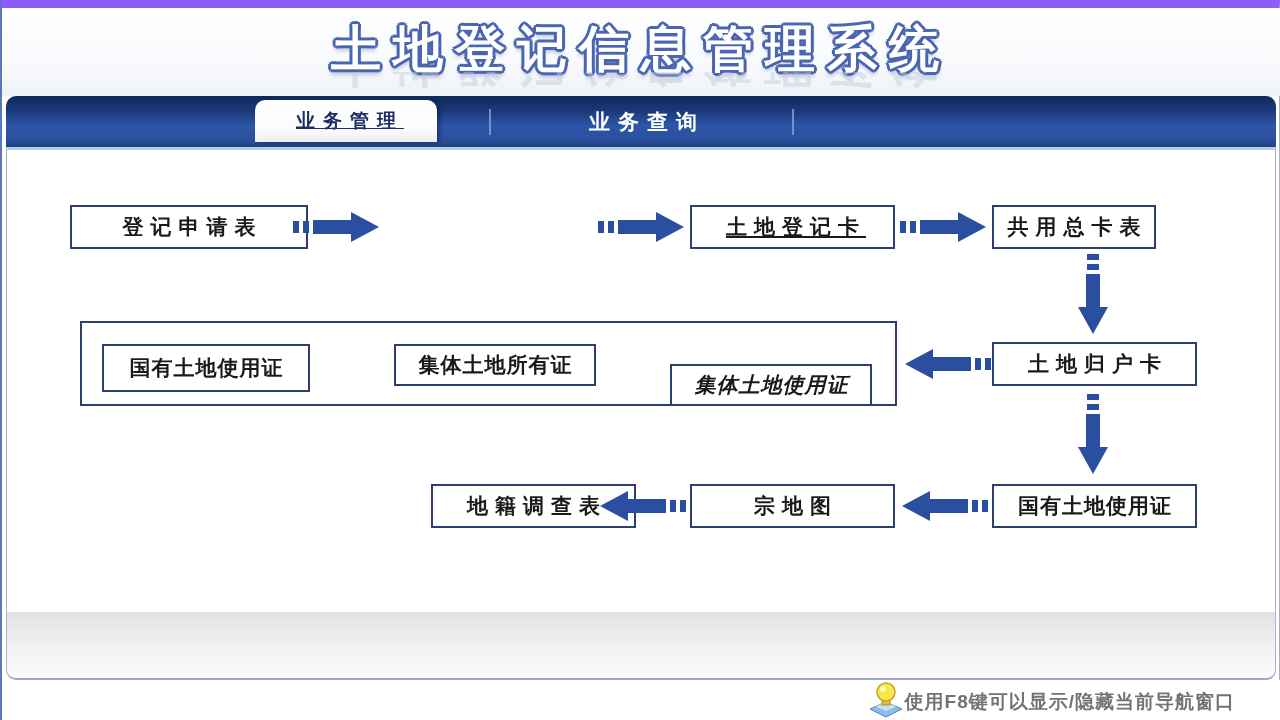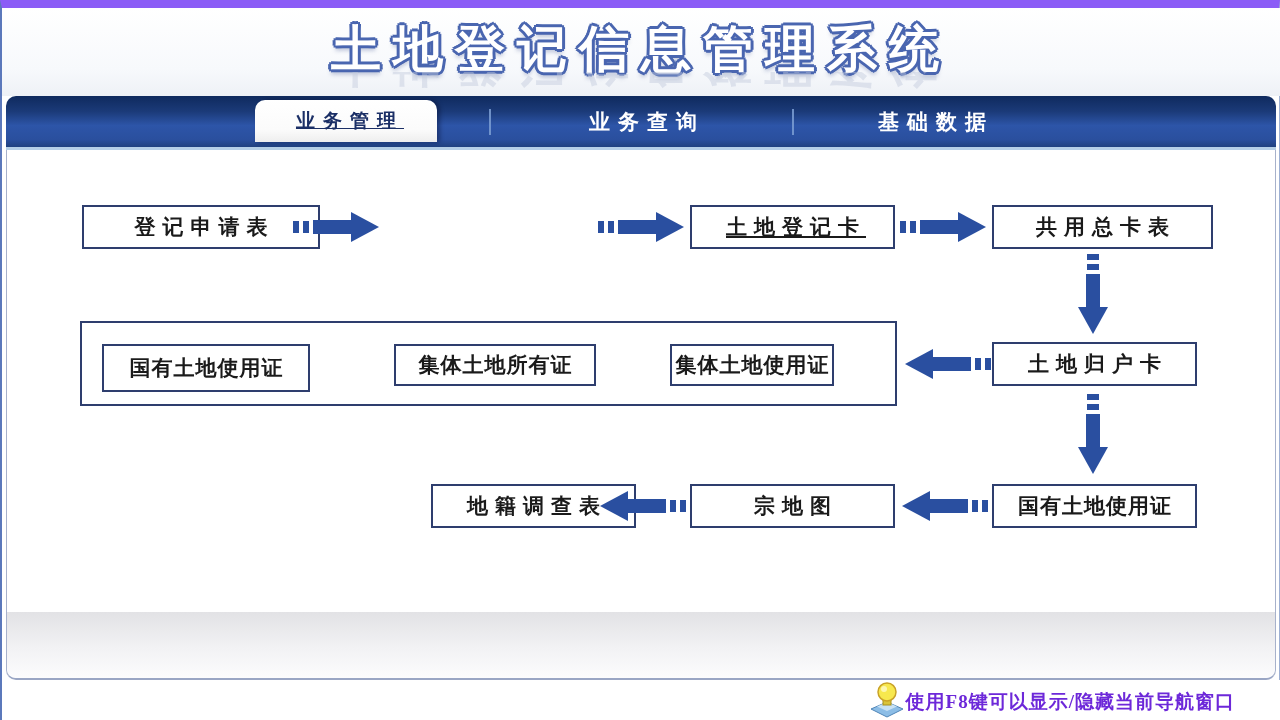--- a/index.html
+++ b/index.html
@@ -91,51 +91,50 @@
   }
   .arrow{position:absolute;color:#2a4fa0;}
   .arrow svg{display:block;}
   
   .statusbar{
     position:absolute;left:0;top:672px;width:1279px;height:44px;
     background:#ffffff;display:flex;align-items:center;justify-content:flex-end;
     padding-right:46px;box-sizing:border-box;
   }
   .statusbar .hint{
-    font-size:19px;font-weight:bold;color:#6d28d9;letter-spacing:1px;margin-left:2px;font-family:Liberation Serif, serif;
+    font-size:19px;font-weight:bold;color:#737373;letter-spacing:1px;margin-left:2px;
   }
   .bottombar{
     position:absolute;left:0;top:716px;width:1280px;height:4px;background:#1c3d7d;
   }
 </style>
 </head>
 <body>
 
 <div id="page">
 
   <div class="header">
     <div class="app-title">土地登记信息管理系统</div>
     <div class="app-title-reflection">土地登记信息管理系统</div>
   </div>
 
   <div class="tabbar">
     <div class="tab-active">业务管理</div>
     <div class="tab-sep sep1"></div>
     <div class="tab-inactive tab-q">业务查询</div>
     <div class="tab-sep sep2"></div>
-    <div class="tab-inactive tab-b">基础数据</div>
   </div>
 
   <div class="panel">
     <div class="panel-footer-shade"></div>
   </div>
 
-  <div class="fbox" style="left:80px;top:197px;width:238px;">登记申请表</div>
+  <div class="fbox" style="left:68px;top:197px;width:238px;">登记申请表</div>
   <div class="fbox" style="left:688px;top:197px;width:205px;text-decoration:underline;">土地登记卡</div>
-  <div class="fbox" style="left:990px;top:197px;width:221px;text-align:right;">共用总卡表</div>
+  <div class="fbox" style="left:990px;top:197px;width:164px;text-align:right;">共用总卡表</div>
 
   <div class="arrow" style="left:291px;top:201px;">
     <svg width="88" height="36" viewBox="0 0 88 36" fill="currentColor">
         <rect x="0" y="12" width="6" height="12"></rect>
         <rect x="10" y="12" width="6" height="12"></rect>
         <rect x="20" y="11" width="38" height="14"></rect>
         <polygon points="58,3 58,33 86,18"></polygon>
       </svg>
   </div>
   <div class="arrow" style="left:596px;top:201px;">
@@ -160,21 +159,21 @@
         <rect x="12" y="0" width="12" height="6"></rect>
         <rect x="12" y="10" width="12" height="6"></rect>
         <rect x="11" y="20" width="14" height="33"></rect>
         <polygon points="3,53 33,53 18,80"></polygon>
       </svg>
   </div>
 
   <div class="groupbox"></div>
   <div class="fbox tight" style="left:100px;top:336px;width:208px;height:48px;">国有土地使用证</div>
   <div class="fbox tight" style="left:392px;top:336px;width:202px;height:42px;">集体土地所有证</div>
-  <div class="fbox tight" style="left:668px;top:336px;width:164px;height:42px;">集体土地使用证</div>
+  <div class="fbox tight" style="left:668px;top:356px;width:202px;height:42px;font-style:italic;">集体土地使用证</div>
 
   <div class="arrow" style="left:901px;top:338px;">
     <svg width="88" height="36" viewBox="0 0 88 36" fill="currentColor">
         <polygon points="30,3 30,33 2,18"></polygon>
         <rect x="30" y="11" width="38" height="14"></rect>
         <rect x="72" y="12" width="6" height="12"></rect>
         <rect x="82" y="12" width="6" height="12"></rect>
       </svg>
   </div>
 

